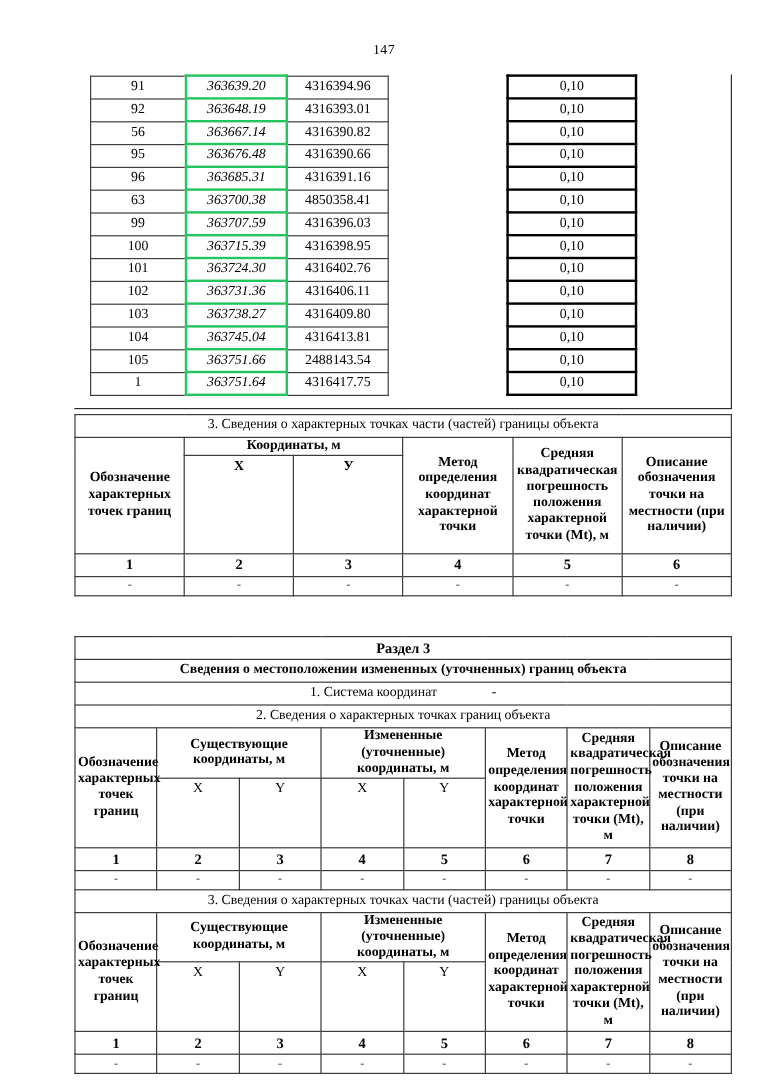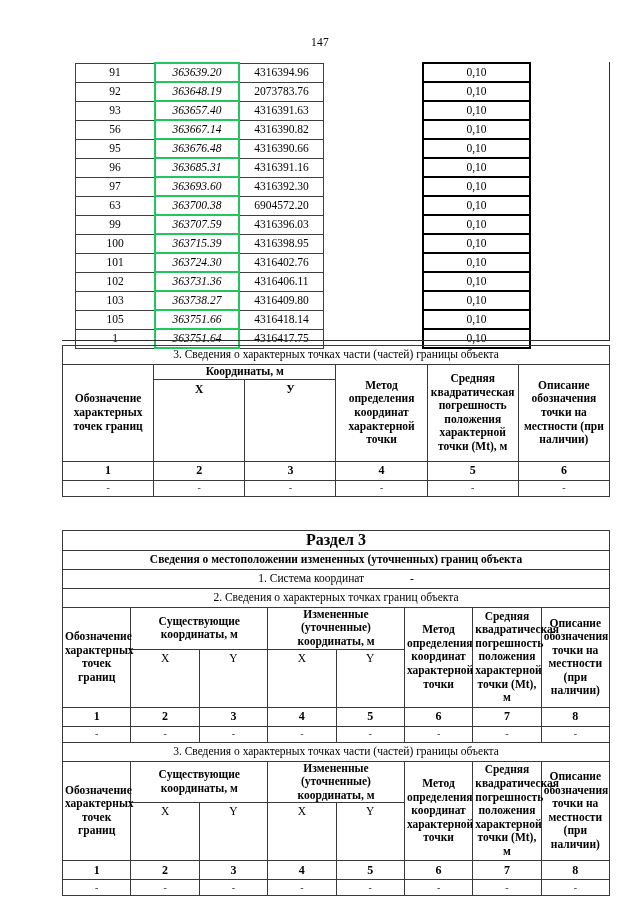--- a/index.html
+++ b/index.html
@@ -147,21 +147,21 @@
   .t8 .c4 { width: 50px; }
   .t8 .c5 { width: 48px; }
   .t8 .c6 { width: 85px; }
   .t8 .c7 { width: 97px; }
   .t8 .c8 { width: 95px; }
 
   .banner td {
     font-weight: bold;
     text-align: center;
     height: 18px;
-    font-size: 16px;
+    font-size: 12px;
   }
   .subbanner td {
     font-weight: bold;
     text-align: center;
     height: 18px;
     font-size: 11.5px;
   }
 
   
   .footer {
@@ -188,29 +188,21 @@
           <td class="c-num">91</td>
           <td class="c-x">363639.20</td>
           <td class="c-y">4316394.96</td>
           <td class="c-gap"></td>
           <td class="c-mt">0,10</td>
           <td class="c-tail"></td>
         </tr>
         <tr>
           <td class="c-num">92</td>
           <td class="c-x">363648.19</td>
-          <td class="c-y">2073783.76</td>
-          <td class="c-gap"></td>
-          <td class="c-mt">0,10</td>
-          <td class="c-tail"></td>
-        </tr>
-        <tr>
-          <td class="c-num">93</td>
-          <td class="c-x">363657.40</td>
-          <td class="c-y">4316391.63</td>
+          <td class="c-y">4316393.01</td>
           <td class="c-gap"></td>
           <td class="c-mt">0,10</td>
           <td class="c-tail"></td>
         </tr>
         <tr>
           <td class="c-num">56</td>
           <td class="c-x">363667.14</td>
           <td class="c-y">4316390.82</td>
           <td class="c-gap"></td>
           <td class="c-mt">0,10</td>
@@ -226,31 +218,23 @@
         </tr>
         <tr>
           <td class="c-num">96</td>
           <td class="c-x">363685.31</td>
           <td class="c-y">4316391.16</td>
           <td class="c-gap"></td>
           <td class="c-mt">0,10</td>
           <td class="c-tail"></td>
         </tr>
         <tr>
-          <td class="c-num">97</td>
-          <td class="c-x">363693.60</td>
-          <td class="c-y">4316392.30</td>
-          <td class="c-gap"></td>
-          <td class="c-mt">0,10</td>
-          <td class="c-tail"></td>
-        </tr>
-        <tr>
           <td class="c-num">63</td>
           <td class="c-x">363700.38</td>
-          <td class="c-y">6904572.20</td>
+          <td class="c-y">4850358.41</td>
           <td class="c-gap"></td>
           <td class="c-mt">0,10</td>
           <td class="c-tail"></td>
         </tr>
         <tr>
           <td class="c-num">99</td>
           <td class="c-x">363707.59</td>
           <td class="c-y">4316396.03</td>
           <td class="c-gap"></td>
           <td class="c-mt">0,10</td>
@@ -282,23 +266,31 @@
         </tr>
         <tr>
           <td class="c-num">103</td>
           <td class="c-x">363738.27</td>
           <td class="c-y">4316409.80</td>
           <td class="c-gap"></td>
           <td class="c-mt">0,10</td>
           <td class="c-tail"></td>
         </tr>
         <tr>
+          <td class="c-num">104</td>
+          <td class="c-x">363745.04</td>
+          <td class="c-y">4316413.81</td>
+          <td class="c-gap"></td>
+          <td class="c-mt">0,10</td>
+          <td class="c-tail"></td>
+        </tr>
+        <tr>
           <td class="c-num">105</td>
           <td class="c-x">363751.66</td>
-          <td class="c-y">4316418.14</td>
+          <td class="c-y">2488143.54</td>
           <td class="c-gap"></td>
           <td class="c-mt">0,10</td>
           <td class="c-tail"></td>
         </tr>
         <tr>
           <td class="c-num">1</td>
           <td class="c-x">363751.64</td>
           <td class="c-y">4316417.75</td>
           <td class="c-gap"></td>
           <td class="c-mt">0,10</td>

